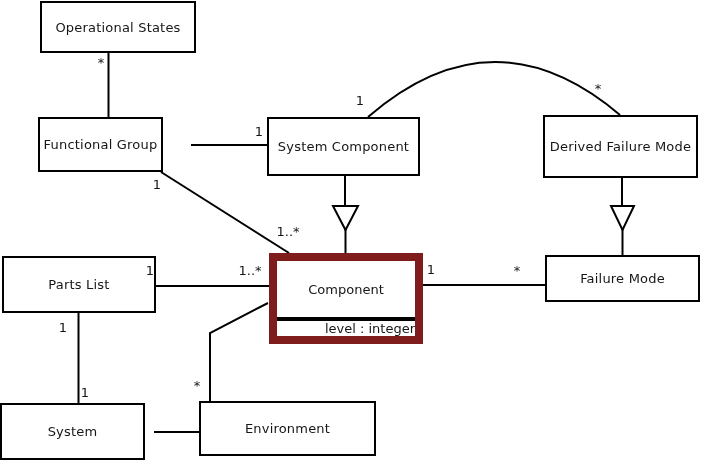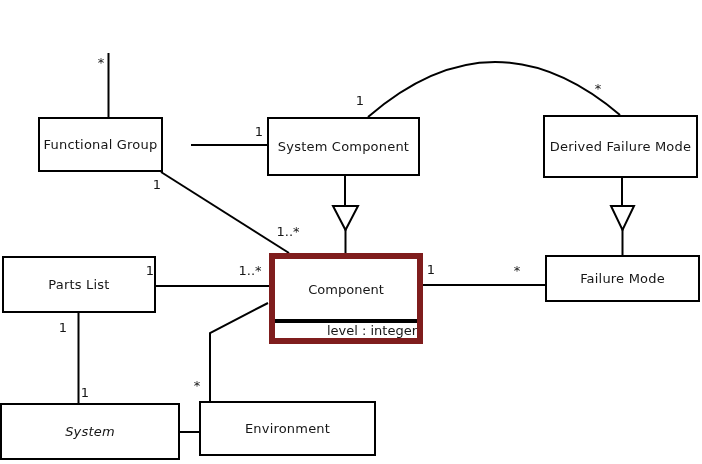--- a/index.html
+++ b/index.html
@@ -35,21 +35,21 @@
     letter-spacing: 0.2px;
     text-align: center;
     color: #161616;
   }
   .uml-box .cls-name {
     white-space: nowrap;
   }
   .component-box {
     position: absolute;
     box-sizing: border-box;
-    border: 6px solid #7f1d1d;
+    border: 8px solid #7f1d1d;
     background: #ffffff;
     display: flex;
     flex-direction: column;
     font-size: 13px;
     color: #161616;
   }
   .component-box .name-compartment {
     height: 60px;
     border-bottom: 4px solid #000000;
     display: flex;
@@ -110,20 +110,23 @@
       <polygon points="333,206 358,206 345.5,230" fill="#ffffff"></polygon>
       <line x1="345.5" y1="229" x2="345.5" y2="253"></line>
     </g>
     <g>
       <line x1="622" y1="177" x2="622" y2="206"></line>
       <polygon points="611,206 634,206 622.5,230" fill="#ffffff"></polygon>
       <line x1="622.5" y1="229" x2="622.5" y2="255"></line>
     </g>
   </svg>
 
+  <div class="uml-box" style="left:40px; top:1px; width:156px; height:52px;">
+    <span class="cls-name">Operational States</span>
+  </div>
 
   <div class="uml-box" style="left:38px; top:117px; width:125px; height:55px;">
     <span class="cls-name">Functional Group</span>
   </div>
 
   <div class="uml-box" style="left:267px; top:117px; width:153px; height:59px;">
     <span class="cls-name">System Component</span>
   </div>
 
   <div class="uml-box" style="left:2px; top:256px; width:154px; height:57px;">
@@ -140,21 +143,21 @@
     </div>
     <div class="attr-compartment">
       <span>level : integer</span>
     </div>
   </div>
 
   <div class="uml-box" style="left:545px; top:255px; width:155px; height:47px;">
     <span class="cls-name">Failure Mode</span>
   </div>
 
-  <div class="uml-box" style="left:0px; top:403px; width:180px; height:57px;font-style:italic;">
+  <div class="uml-box" style="left:0px; top:403px; width:145px; height:57px;">
     <span class="cls-name">System</span>
   </div>
 
   <div class="uml-box" style="left:199px; top:401px; width:177px; height:55px;">
     <span class="cls-name">Environment</span>
   </div>
 
   <span class="mult" style="left:101px; top:62px;">*</span>
   <span class="mult" style="left:157px; top:184px;">1</span>
   <span class="mult" style="left:259px; top:131px;">1</span>

